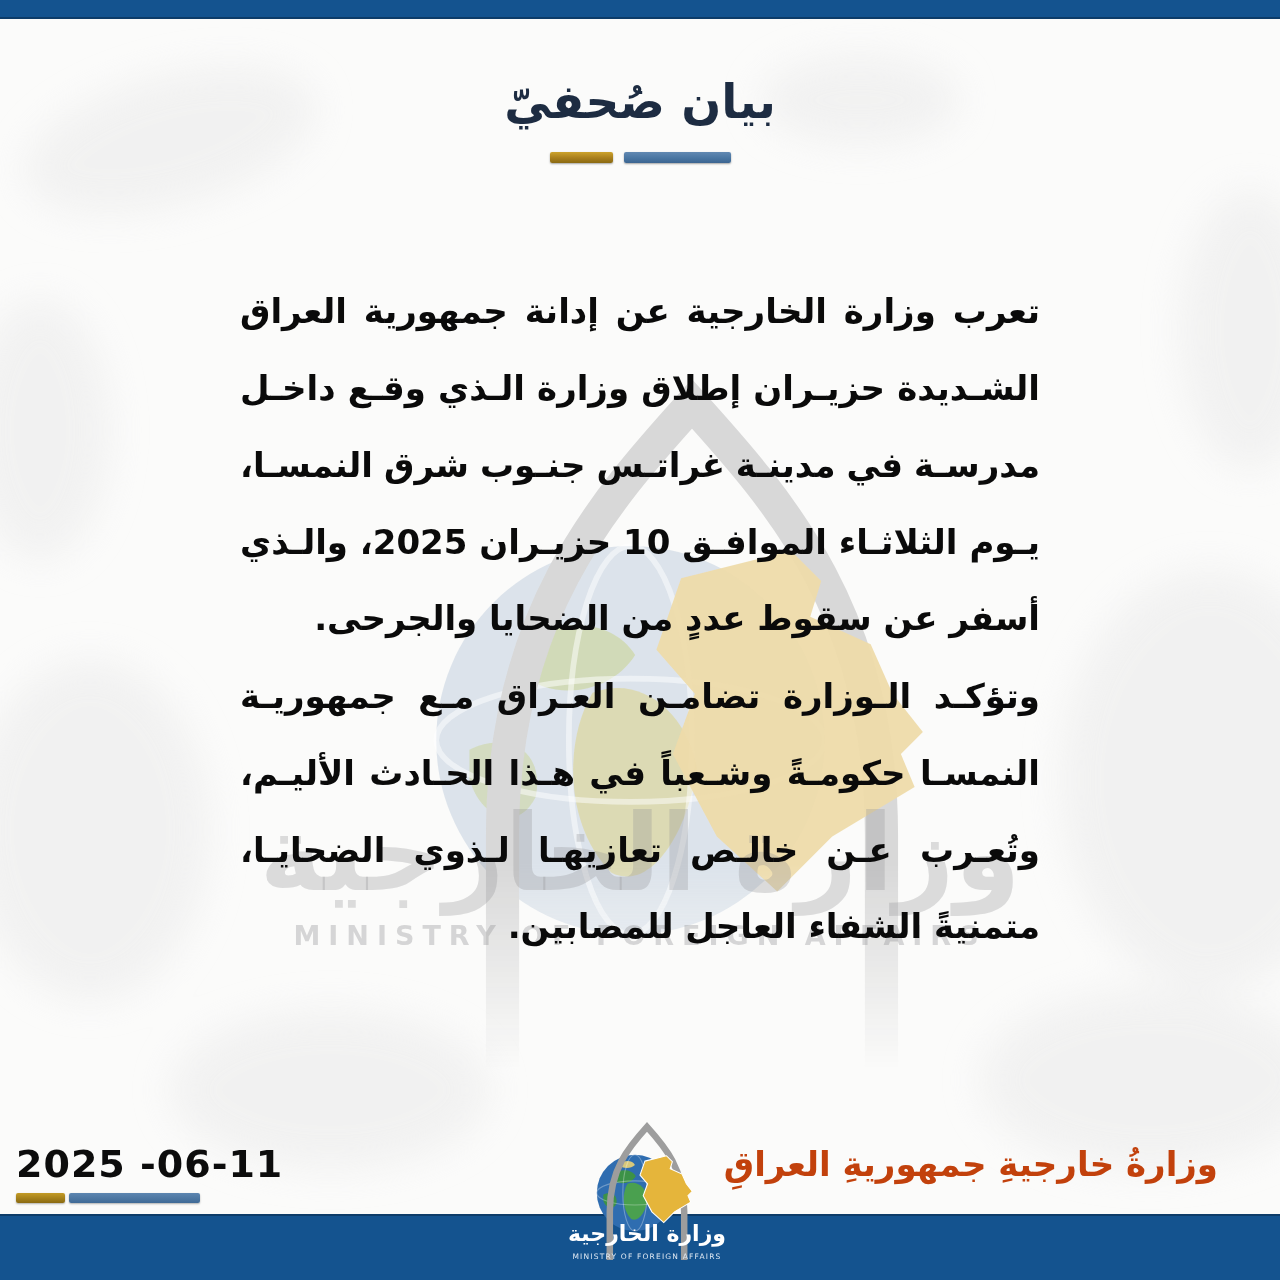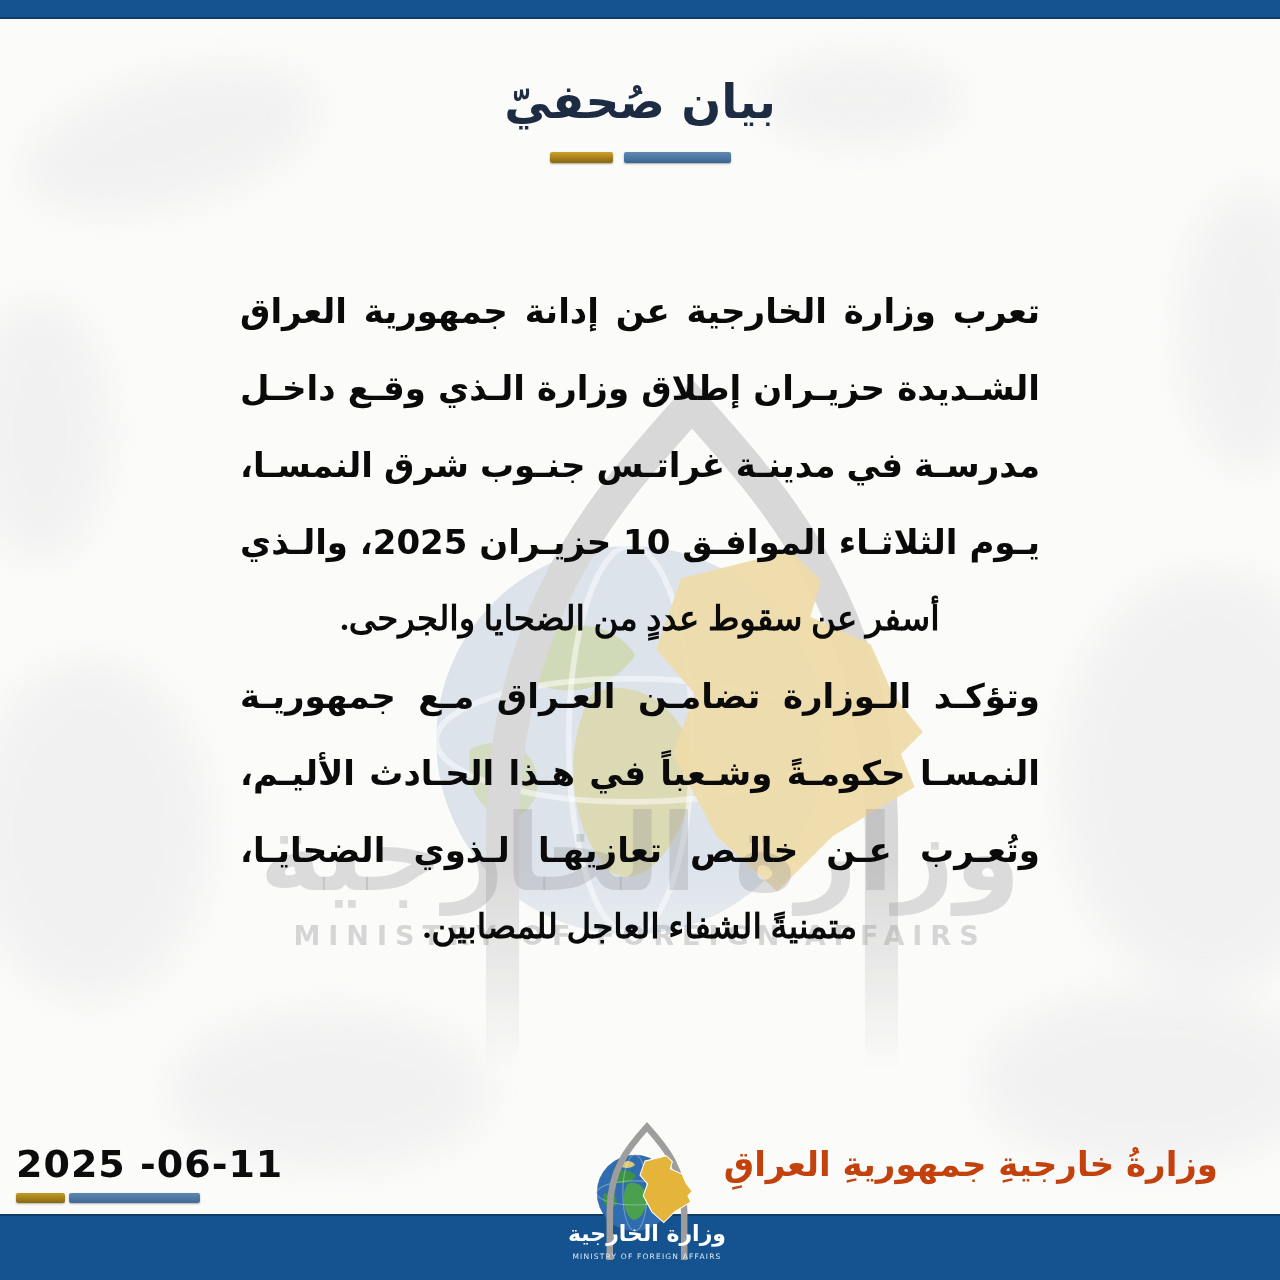--- a/index.html
+++ b/index.html
@@ -28,21 +28,21 @@
     mask-image:linear-gradient(180deg,#000 68%,transparent 97%);}
   .wm-ar{position:absolute;left:0;top:792px;width:1280px;text-align:center;z-index:1;
     font-size:106px;font-weight:bold;color:rgba(145,145,150,.30);white-space:nowrap;}
   .wm-en{position:absolute;left:0;top:920px;width:1280px;text-align:center;z-index:1;
     font-size:27px;font-weight:bold;letter-spacing:8px;color:rgba(140,140,145,.34);white-space:nowrap;}
   
   .body-text{position:absolute;left:240px;top:272px;width:800px;z-index:2;
     direction:rtl;color:#0a0a0a;font-weight:bold;font-size:34px;}
   .body-text p{margin:0;height:77px;}
   .just{display:flex;flex-wrap:nowrap;justify-content:space-between;align-items:center;}
-  .center{text-align:center;line-height:77px;font-family:Liberation Serif, serif;}
+  .center{text-align:right;line-height:77px;}
   
   .date-block{position:absolute;left:16px;top:1142px;z-index:4;text-align:right;}
   .date{font-size:38px;font-weight:bold;color:#0c0c0c;letter-spacing:1px;}
   .date-bars{display:flex;gap:4px;margin-top:7px;}
   .dbar{height:10px;border-radius:2px;box-shadow:0 1px 2px rgba(0,0,0,.3);}
   .dbar-gold{width:49px;background:linear-gradient(180deg,#c39b26,#8a6a12);}
   .dbar-steel{width:131px;background:linear-gradient(180deg,#5d86b0,#3f6a96);}
   .footer-emblem{position:absolute;left:594px;top:1122px;width:106px;z-index:4;}
   .logo-ar{position:absolute;left:547px;top:1221px;width:200px;text-align:center;z-index:5;
     font-size:22px;font-weight:bold;color:#ffffff;}

